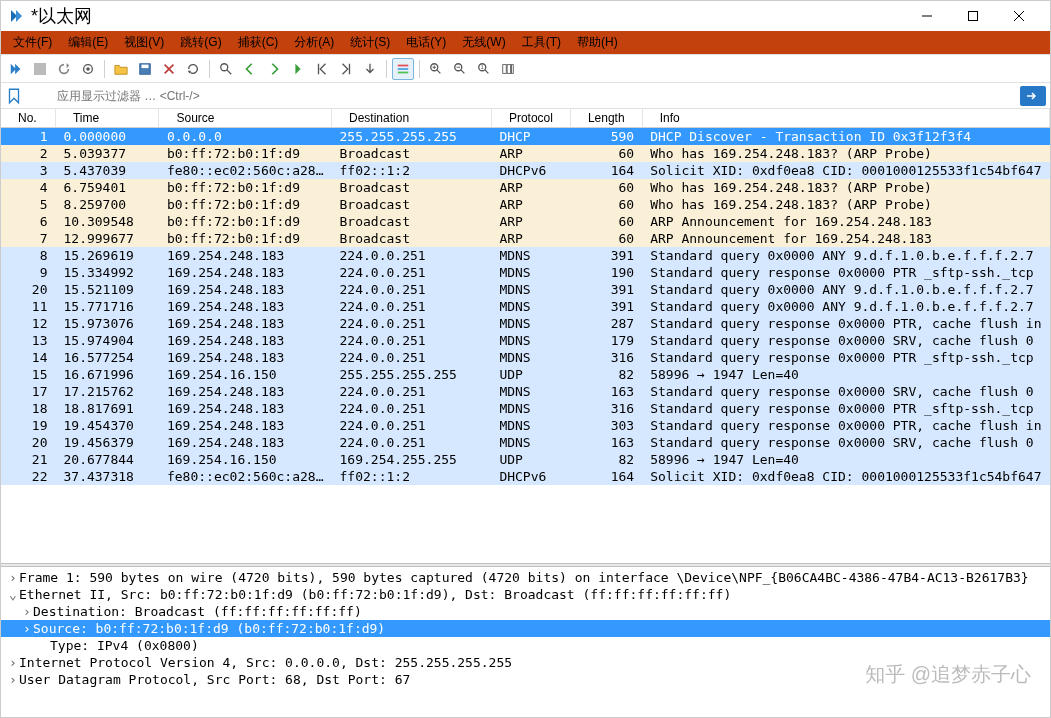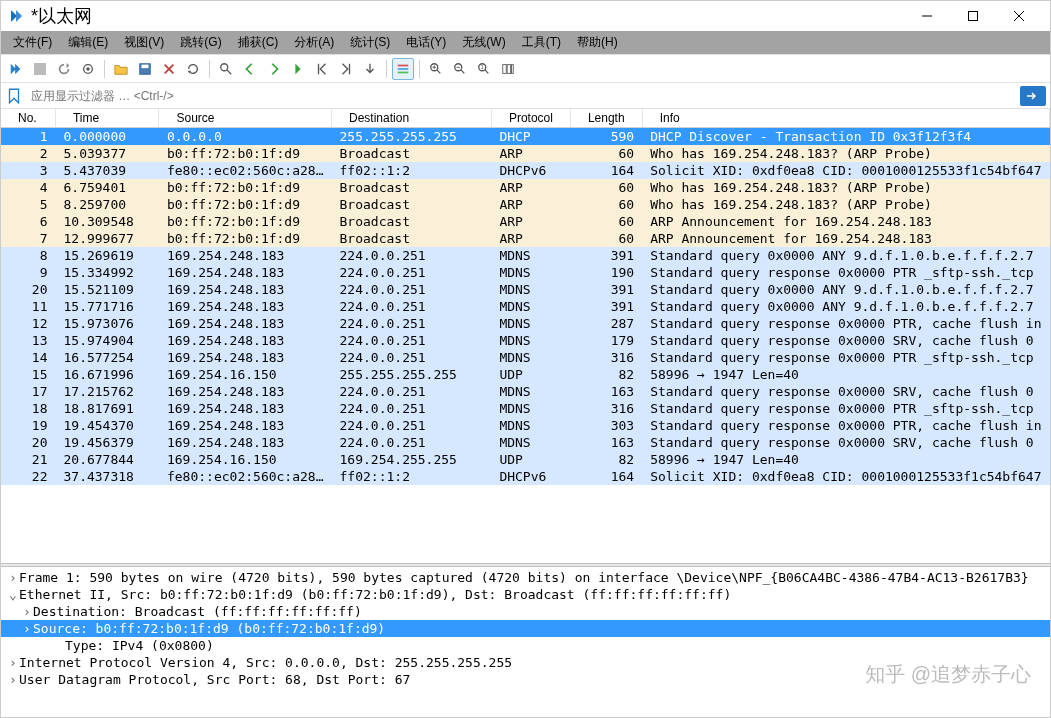--- a/index.html
+++ b/index.html
@@ -3,28 +3,28 @@
 <meta charset="utf-8">
 <style>
 * { margin: 0; padding: 0; box-sizing: border-box; }
 body { font-family: "Microsoft YaHei", "Segoe UI", sans-serif; font-size: 12px; background: #fff; color: #000; user-select: none; overflow: hidden; }
 .window { width: 1051px; height: 718px; display: flex; flex-direction: column; border: 1px solid #ccc; }
 .titlebar { height: 30px; display: flex; align-items: center; padding: 0 8px; background: #fff; }
 .titlebar .icon { width: 16px; height: 16px; margin-right: 6px; }
 .titlebar .title { flex: 1; font-size: 18px; }
 .win-controls { display: flex; gap: 0; }
 .win-btn { width: 46px; height: 30px; display: flex; align-items: center; justify-content: center; cursor: pointer; }
-.menubar { height: 24px; display: flex; align-items: center; padding: 0 4px; background: #a3a3a3; border-bottom: 1px solid #e0e0e0; font-size: 12px; }
+.menubar { height: 24px; display: flex; align-items: center; padding: 0 4px; background: #c2410c; border-bottom: 1px solid #e0e0e0; font-size: 12px; }
 .menu-item { padding: 2px 8px; cursor: pointer; }
 .toolbar { height: 28px; display: flex; align-items: center; padding: 0 4px; gap: 2px; background: #fff; border-bottom: 1px solid #e0e0e0; }
 .tb-btn { width: 22px; height: 22px; display: flex; align-items: center; justify-content: center; cursor: pointer; border: 1px solid transparent; border-radius: 2px; }
 .tb-sep { width: 1px; height: 18px; background: #d0d0d0; margin: 0 3px; }
 .filter-bar { height: 26px; display: flex; align-items: center; padding: 0 4px; background: #fff; border-bottom: 1px solid #e0e0e0; }
 .filter-icon { width: 18px; height: 18px; margin-right: 4px; }
-.filter-input { flex: 1; border: none; outline: none; font-size: 12px; padding: 2px 4px; color: #888; font-family: inherit; }
+.filter-input { flex: 1; border: none; outline: none; font-size: 12px; padding: 2px 4px; color: #888; font-family: inherit; margin-left: 26px; }
 .filter-apply { width: 26px; height: 20px; background: #2878c8; display: flex; align-items: center; justify-content: center; cursor: pointer; border-radius: 2px; margin-left: 4px; }
 .packet-list { flex: 1; overflow: auto; background: #fff; }
 table.packets { width: 100%; border-collapse: collapse; font-family: Consolas, monospace; font-size: 13px; }
 table.packets th { text-align: left; padding: 2px 17px; font-weight: normal; background: #fff; border-right: 1px solid #e4e4e4; border-bottom: 1px solid #d0d0d0; font-family: "Segoe UI", sans-serif; font-size: 12px; position: sticky; top: 0; }
 table.packets td { padding: 1px 8px; white-space: nowrap; border: none; }
 tr.selected { background: #3399ff !important; color: #fff; }
 tr.arp { background: #faf0d7; }
 tr.dhcpv6 { background: #d6e8ff; }
 tr.mdns { background: #d6e8ff; }
 tr.udp { background: #d6e8ff; }
@@ -34,21 +34,21 @@
 .col-dst { width: 170px; }
 .col-proto { width: 70px; }
 .col-len { width: 50px; text-align: right; }
 .splitter { height: 4px; background: #e8e8e8; border-top: 1px solid #c0c0c0; border-bottom: 1px solid #c0c0c0; cursor: row-resize; }
 .details { height: 150px; overflow: auto; background: #fff; font-family: Consolas, monospace; font-size: 13px; padding: 2px 0; }
 .tree-row { padding: 1px 6px; white-space: nowrap; display: flex; align-items: center; }
 .tree-row.sel { background: #3399ff; color: #fff; }
 .tree-caret { width: 12px; display: inline-block; text-align: center; color: #666; cursor: pointer; }
 .tree-row.sel .tree-caret { color: #fff; }
 .indent1 { padding-left: 20px; }
-.indent2 { padding-left: 52px; }
+.indent2 { padding-left: 37px; }
 .watermark { position: absolute; right: 20px; bottom: 30px; color: rgba(120,120,120,0.5); font-size: 20px; pointer-events: none; }
 </style>
 </head>
 <body>
 
 <div class="window">
   <div class="titlebar">
     <svg class="icon" viewBox="0 0 16 16">
         <path d="M2 14 L2 2 L8 8 L2 14 Z" fill="#1e6db5"></path>
         <path d="M7 14 L7 2 L13 8 L7 14 Z" fill="#3a8dd8"></path>

